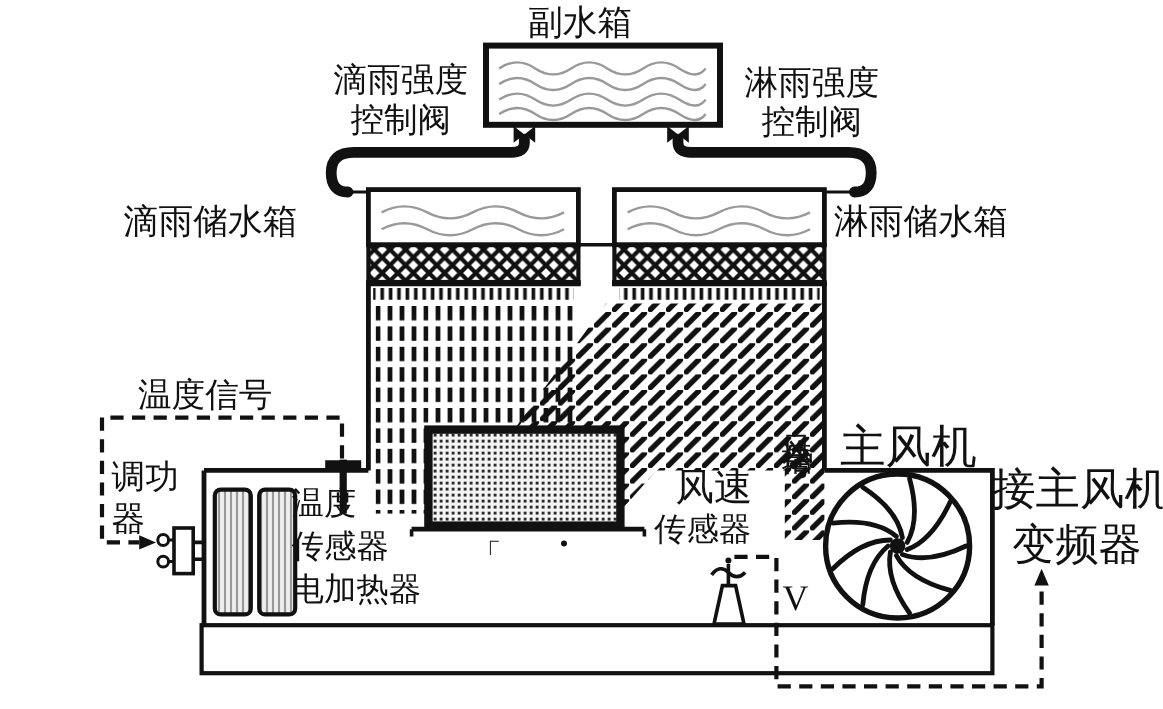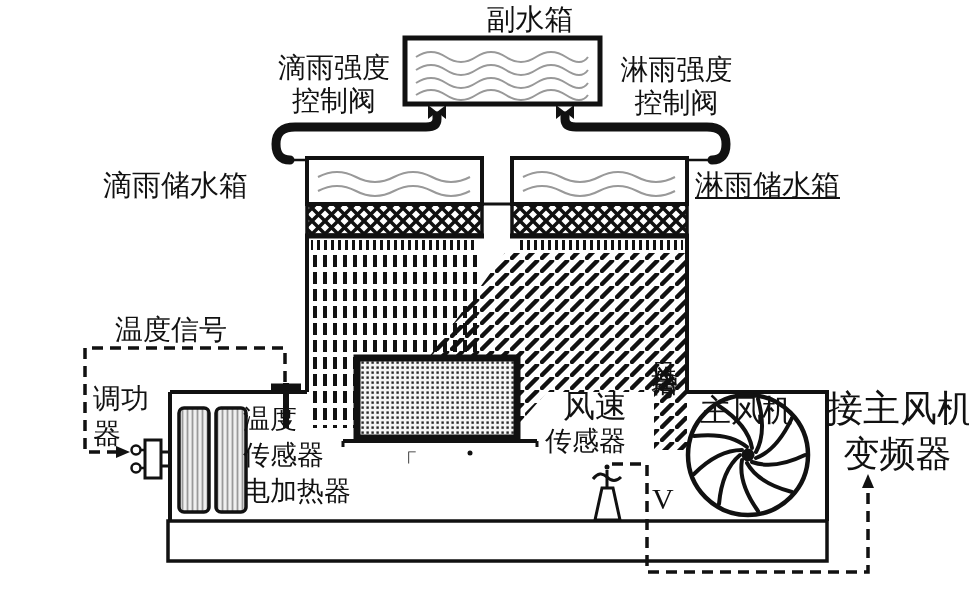--- a/index.html
+++ b/index.html
@@ -161,35 +161,35 @@
       <path d="M285,382 L285,348 L85,348 L85,452 L116,452" fill="none" stroke="#111" stroke-width="3.5" stroke-dasharray="11,7"></path>
       <polygon points="116,446 130,452 116,458" fill="#111"></polygon>
     </g>
 
     <g>
       <path d="M612,464 L647,464 L647,572 L868,572 L868,486" fill="none" stroke="#111" stroke-width="3.5" stroke-dasharray="11,7"></path>
       <polygon points="862,488 868,474 874,488" fill="#111"></polygon>
     </g>
   </svg>
 
-  <div class="lbl" style="left:440px;top:4px;width:180px;font-size:29px;text-align:center;">副水箱</div>
+  <div class="lbl" style="left:440px;top:4px;width:180px;font-size:29px;">副水箱</div>
   <div class="lbl c" style="left:263px;top:53px;width:142px;font-size:28px;">滴雨强度</div>
   <div class="lbl c" style="left:263px;top:86px;width:142px;font-size:28px;">控制阀</div>
   <div class="lbl c" style="left:604px;top:55px;width:145px;font-size:28px;">淋雨强度</div>
   <div class="lbl c" style="left:604px;top:88px;width:145px;font-size:28px;">控制阀</div>
   <div class="lbl" style="left:103px;top:170px;font-size:29px;">滴雨储水箱</div>
-  <div class="lbl" style="left:695px;top:170px;font-size:29px;text-decoration:underline;">淋雨储水箱</div>
+  <div class="lbl" style="left:695px;top:170px;font-size:29px;">淋雨储水箱</div>
   <div class="lbl" style="left:115px;top:315px;font-size:28px;text-align:right;">温度信号</div>
   <div class="lbl" style="left:93px;top:384px;font-size:28px;">调功</div>
   <div class="lbl" style="left:93px;top:419px;font-size:28px;">器</div>
   <div class="lbl" style="left:243px;top:405px;font-size:27px;">温度</div>
   <div class="lbl" style="left:243px;top:441px;font-size:27px;">传感器</div>
   <div class="lbl" style="left:243px;top:477px;font-size:27px;text-align:center;">电加热器</div>
   <div class="lbl" style="left:394px;top:451px;font-size:24px;">「</div>
   <div class="lbl c" style="left:555px;top:390px;width:80px;font-size:32px;">风速</div>
   <div class="lbl" style="left:545px;top:427px;font-size:27px;">传感器</div>
   <div class="lbl vert" style="left:650px;top:340px;font-size:27px;">风速信号</div>
   <div class="lbl" style="left:652px;top:483px;font-size:30px;">V</div>
-  <div class="lbl" style="left:700px;top:354px;font-size:31px;margin-top:41px;">主风机</div>
+  <div class="lbl" style="left:700px;top:354px;font-size:38px;">主风机</div>
   <div class="lbl c" style="left:826px;top:390px;width:143px;font-size:37px;">接主风机</div>
   <div class="lbl c" style="left:826px;top:436px;width:143px;font-size:36px;">变频器</div>
 
 </div>
 
 </body></html>

